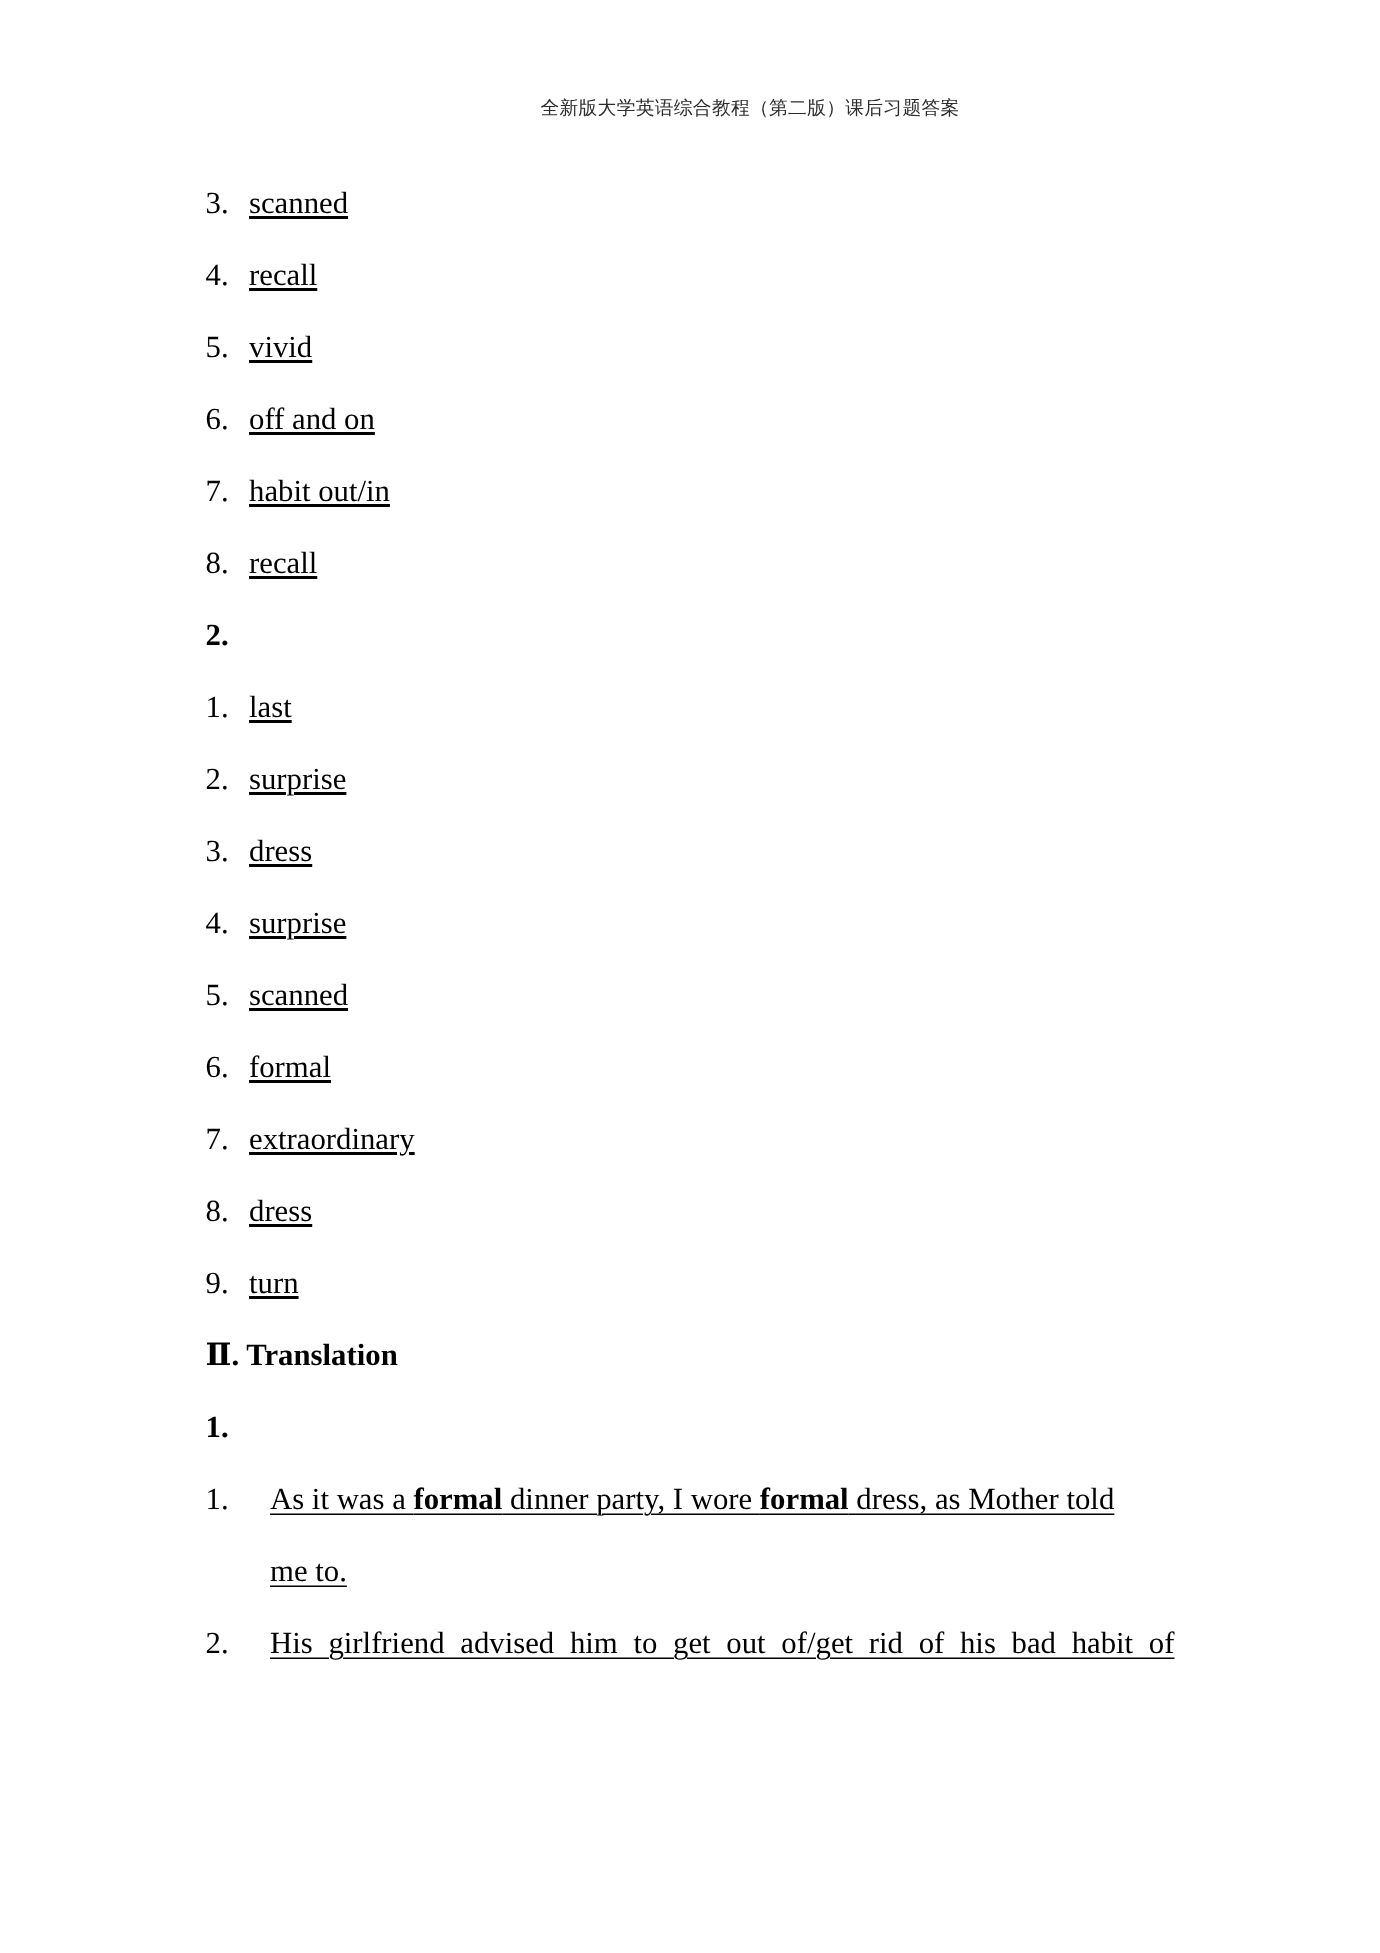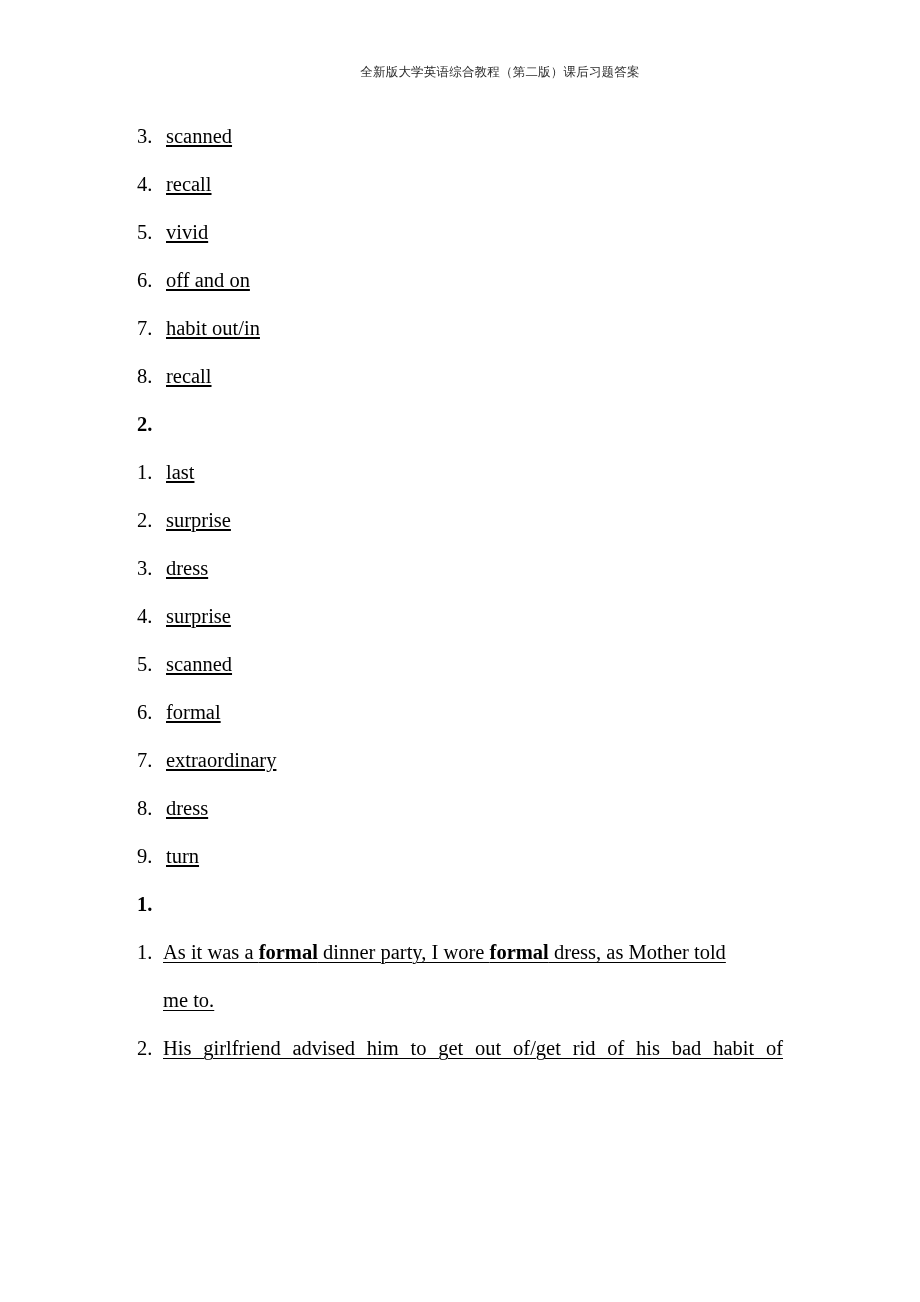--- a/index.html
+++ b/index.html
@@ -87,21 +87,21 @@
   }
   .tr-row .marker {
     position: absolute;
     left: 0;
     top: 0;
     width: 29px;
     white-space: pre;
   }
   .tr-row .sentence {
     display: block;
-    margin-left: 26px;
+    margin-left: 43px;
     text-decoration: underline;
     text-underline-offset: 3px;
     text-decoration-thickness: from-font;
   }
   .tr-row .sentence.justify {
     text-align: justify;
     text-align-last: justify;
   }
   .tr-row .sentence b { font-weight: bold; }
 </style>
@@ -172,20 +172,21 @@
     <div class="row">
       <span class="marker">8.</span>
       <span class="text">dress</span>
     </div>
     <div class="row">
       <span class="marker">9.</span>
       <span class="text">turn</span>
     </div>
 
 
+    <div class="heading">Ⅱ. Translation</div>
 
     <div class="heading">1.</div>
 
     <div class="tr-row">
       <span class="marker">1.</span>
       <span class="sentence"><span>As it was a </span><b>formal</b><span> dinner party, I wore </span><b>formal</b><span> dress, as Mother told</span><br><span>me to.</span></span>
     </div>
 
     <div class="tr-row">
       <span class="marker">2.</span>

